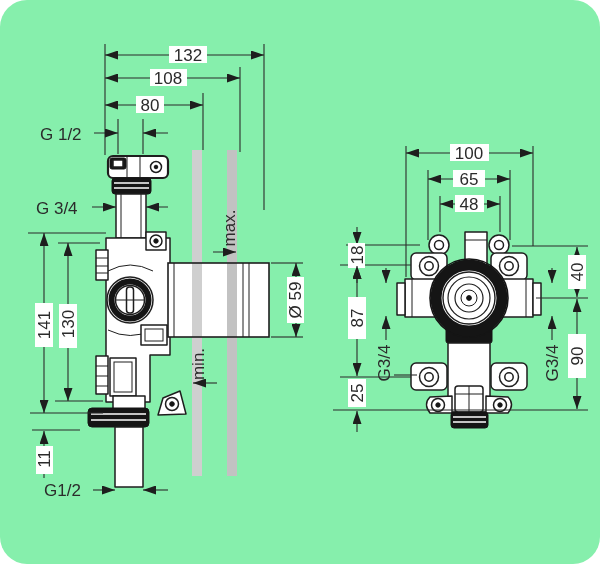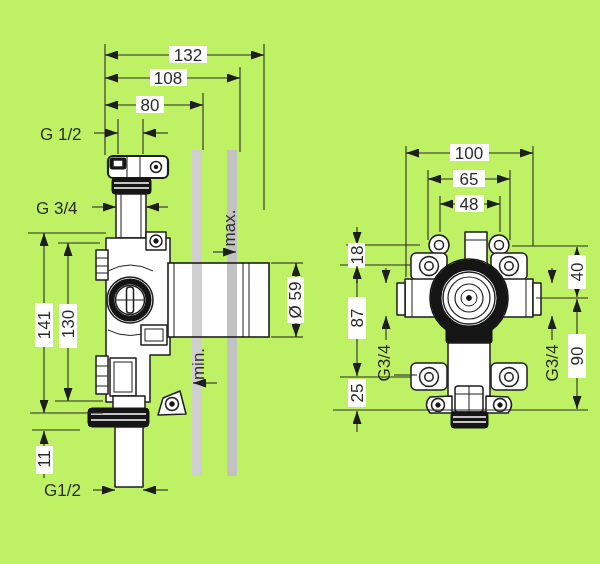--- a/index.html
+++ b/index.html
@@ -1,17 +1,17 @@
 <!DOCTYPE html>
 <html><head>
 <meta charset="utf-8">
 <style>
   html,body{margin:0;padding:0;background:#ffffff;}
-  .stage{width:600px;height:564px;background:#bef264;position:relative;overflow:hidden;
-         font-family:"Liberation Sans",sans-serif;}
+  .stage{width:600px;height:564px;background:#86efac;position:relative;overflow:hidden;
+         font-family:"Liberation Sans",sans-serif;border-radius:27px;}
   svg text{font-family:"Liberation Sans",sans-serif;fill:#2b2b2b;font-size:17px;}
   svg .geo{stroke:#1e1e1e;fill:#ffffff;stroke-width:1.5;stroke-linejoin:round;}
   svg .geoThick{stroke:#1e1e1e;fill:#ffffff;stroke-width:2.2;stroke-linejoin:round;}
   svg .dark{fill:#151515;stroke:#151515;}
   svg .dim{stroke:#2b2b2b;stroke-width:1.1;fill:none;}
   svg .thin{stroke:#1e1e1e;stroke-width:1;fill:none;}
   svg .whiteline{stroke:#ffffff;stroke-width:1.3;fill:none;}
   svg .bg{fill:#ffffff;stroke:none;}
 </style>
 </head>

